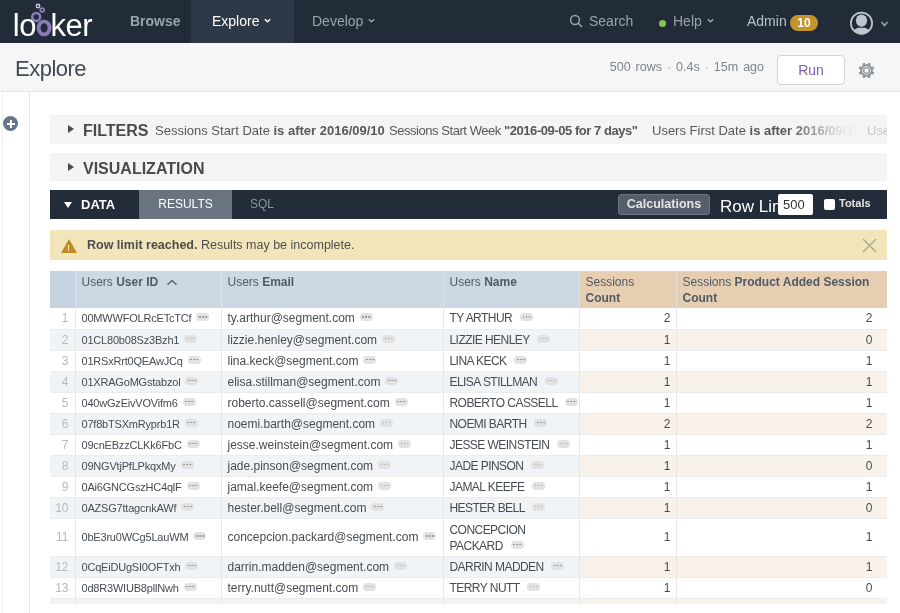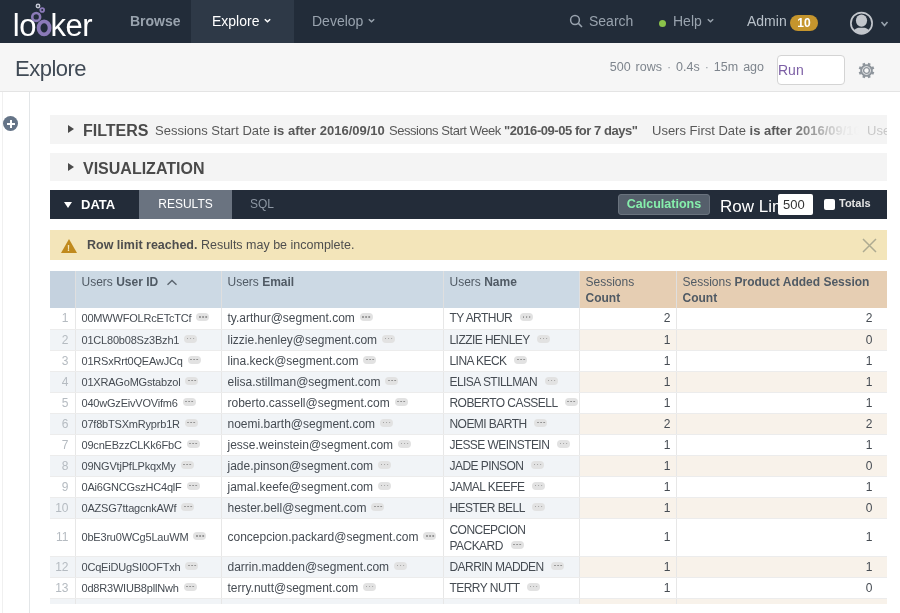--- a/index.html
+++ b/index.html
@@ -10,21 +10,21 @@
 
 #topnav { position:absolute; left:0; top:0; width:900px; height:43px; background:#222c39; }
 .navitem { position:absolute; top:0; height:43px; line-height:43px; color:#99a3ae; font-size:14px; }
 #exploretile { position:absolute; left:191px; top:0; width:103px; height:43px; background:#2e3947; }
 .navcaret { display:inline-block; width:9px; height:9px; vertical-align:1px; }
 
 
 #pagehead { position:absolute; left:0; top:43px; width:900px; height:49px; background:#f6f6f6; border-bottom:1px solid #e4e4e4; }
 #pagehead h1 { position:absolute; left:15px; top:13px; font-size:22px; font-weight:400; color:#404a55; letter-spacing:-0.5px; }
 #runstats { position:absolute; right:136px; top:17px; font-size:12.5px; color:#7e858d; word-spacing:1.5px; }
-#runbtn { position:absolute; left:777px; top:12px; width:68px; height:30px; background:#fff; border:1px solid #d4d4d4; border-radius:4px; line-height:28px; font-size:14px; color:#7c5fa5; }
+#runbtn { position:absolute; left:777px; top:12px; width:68px; height:30px; background:#fff; border:1px solid #d4d4d4; border-radius:4px; text-align:center; line-height:28px; font-size:14px; color:#7c5fa5; }
 
 
 #railline { position:absolute; left:29px; top:92px; width:1px; height:521px; background:#e3e6e8; }
 #railline2 { position:absolute; left:2px; top:92px; width:1px; height:521px; background:#f0f0f0; }
 #plusbtn { position:absolute; left:3px; top:116px; width:15px; height:15px; border-radius:50%; background:#657487; }
 #plusbtn:before { content:""; position:absolute; left:3.5px; top:6.5px; width:8px; height:2px; background:#fff; }
 #plusbtn:after { content:""; position:absolute; left:6.5px; top:3.5px; width:2px; height:8px; background:#fff; }
 
 
 .secbar { position:absolute; left:50px; width:837px; height:28px; background:#f4f4f4; overflow:hidden; }
@@ -34,21 +34,21 @@
 #visbar { top:153px; }
 .ftxt { position:absolute; top:8px; font-size:13px; color:#585858; white-space:nowrap; }
 #ffade { position:absolute; right:0; top:0; width:100px; height:29px; background:linear-gradient(to right, rgba(244,244,244,0), rgba(244,244,244,0.9) 55%, #f4f4f4 72%); }
 
 
 #databar { position:absolute; left:50px; top:190px; width:837px; height:29px; background:#232c39; }
 #databar .tri { position:absolute; left:14px; top:12px; width:0; height:0; border-top:6px solid #fff; border-left:4.5px solid transparent; border-right:4.5px solid transparent; }
 #datalbl { position:absolute; left:31px; top:7px; font-size:13px; font-weight:700; color:#fff; }
 #resultstab { position:absolute; left:89px; top:0; width:93px; height:29px; background:#6a7380; color:#fff; font-size:12px; text-align:center; line-height:29px; }
 #sqltab { position:absolute; left:189px; top:0; width:46px; height:29px; color:#8d97a3; font-size:12px; text-align:center; line-height:29px; }
-#calcbtn { position:absolute; left:568px; top:4px; width:92px; height:21px; background:#555f6b; border:1px solid #6a737e; border-radius:3px; color:#86efac; font-weight:700; font-size:12.5px; text-align:center; line-height:19px; }
+#calcbtn { position:absolute; left:568px; top:4px; width:92px; height:21px; background:#555f6b; border:1px solid #6a737e; border-radius:3px; color:#e5e5e5; font-weight:700; font-size:12.5px; text-align:center; line-height:19px; }
 #rowlimitlbl { position:absolute; left:670px; top:7px; color:#fff; font-size:17px; }
 #rowlimitinput { position:absolute; left:728px; top:4px; width:35px; height:21px; background:#fff; border-radius:2px; font-size:13px; color:#333; line-height:21px; padding-left:5px; }
 #totalscb { position:absolute; left:774px; top:9px; width:11px; height:11px; background:#fff; border-radius:2px; }
 #totalslbl { position:absolute; left:789px; top:7px; color:#e5e5e5; font-weight:700; font-size:11px; }
 
 
 #banner { position:absolute; left:50px; top:230px; width:837px; height:30px; background:#f3e5ba; }
 #warntri { position:absolute; left:11px; top:9px; width:0; height:0; border-left:8px solid transparent; border-right:8px solid transparent; border-bottom:14px solid #c08a1e; }
 #warntri:after { content:"!"; position:absolute; left:-2px; top:3.5px; color:#f3e5ba; font-size:9px; font-weight:700; }
 #bannertxt { position:absolute; left:37px; top:8px; font-size:12.5px; color:#4e4e4e; }

